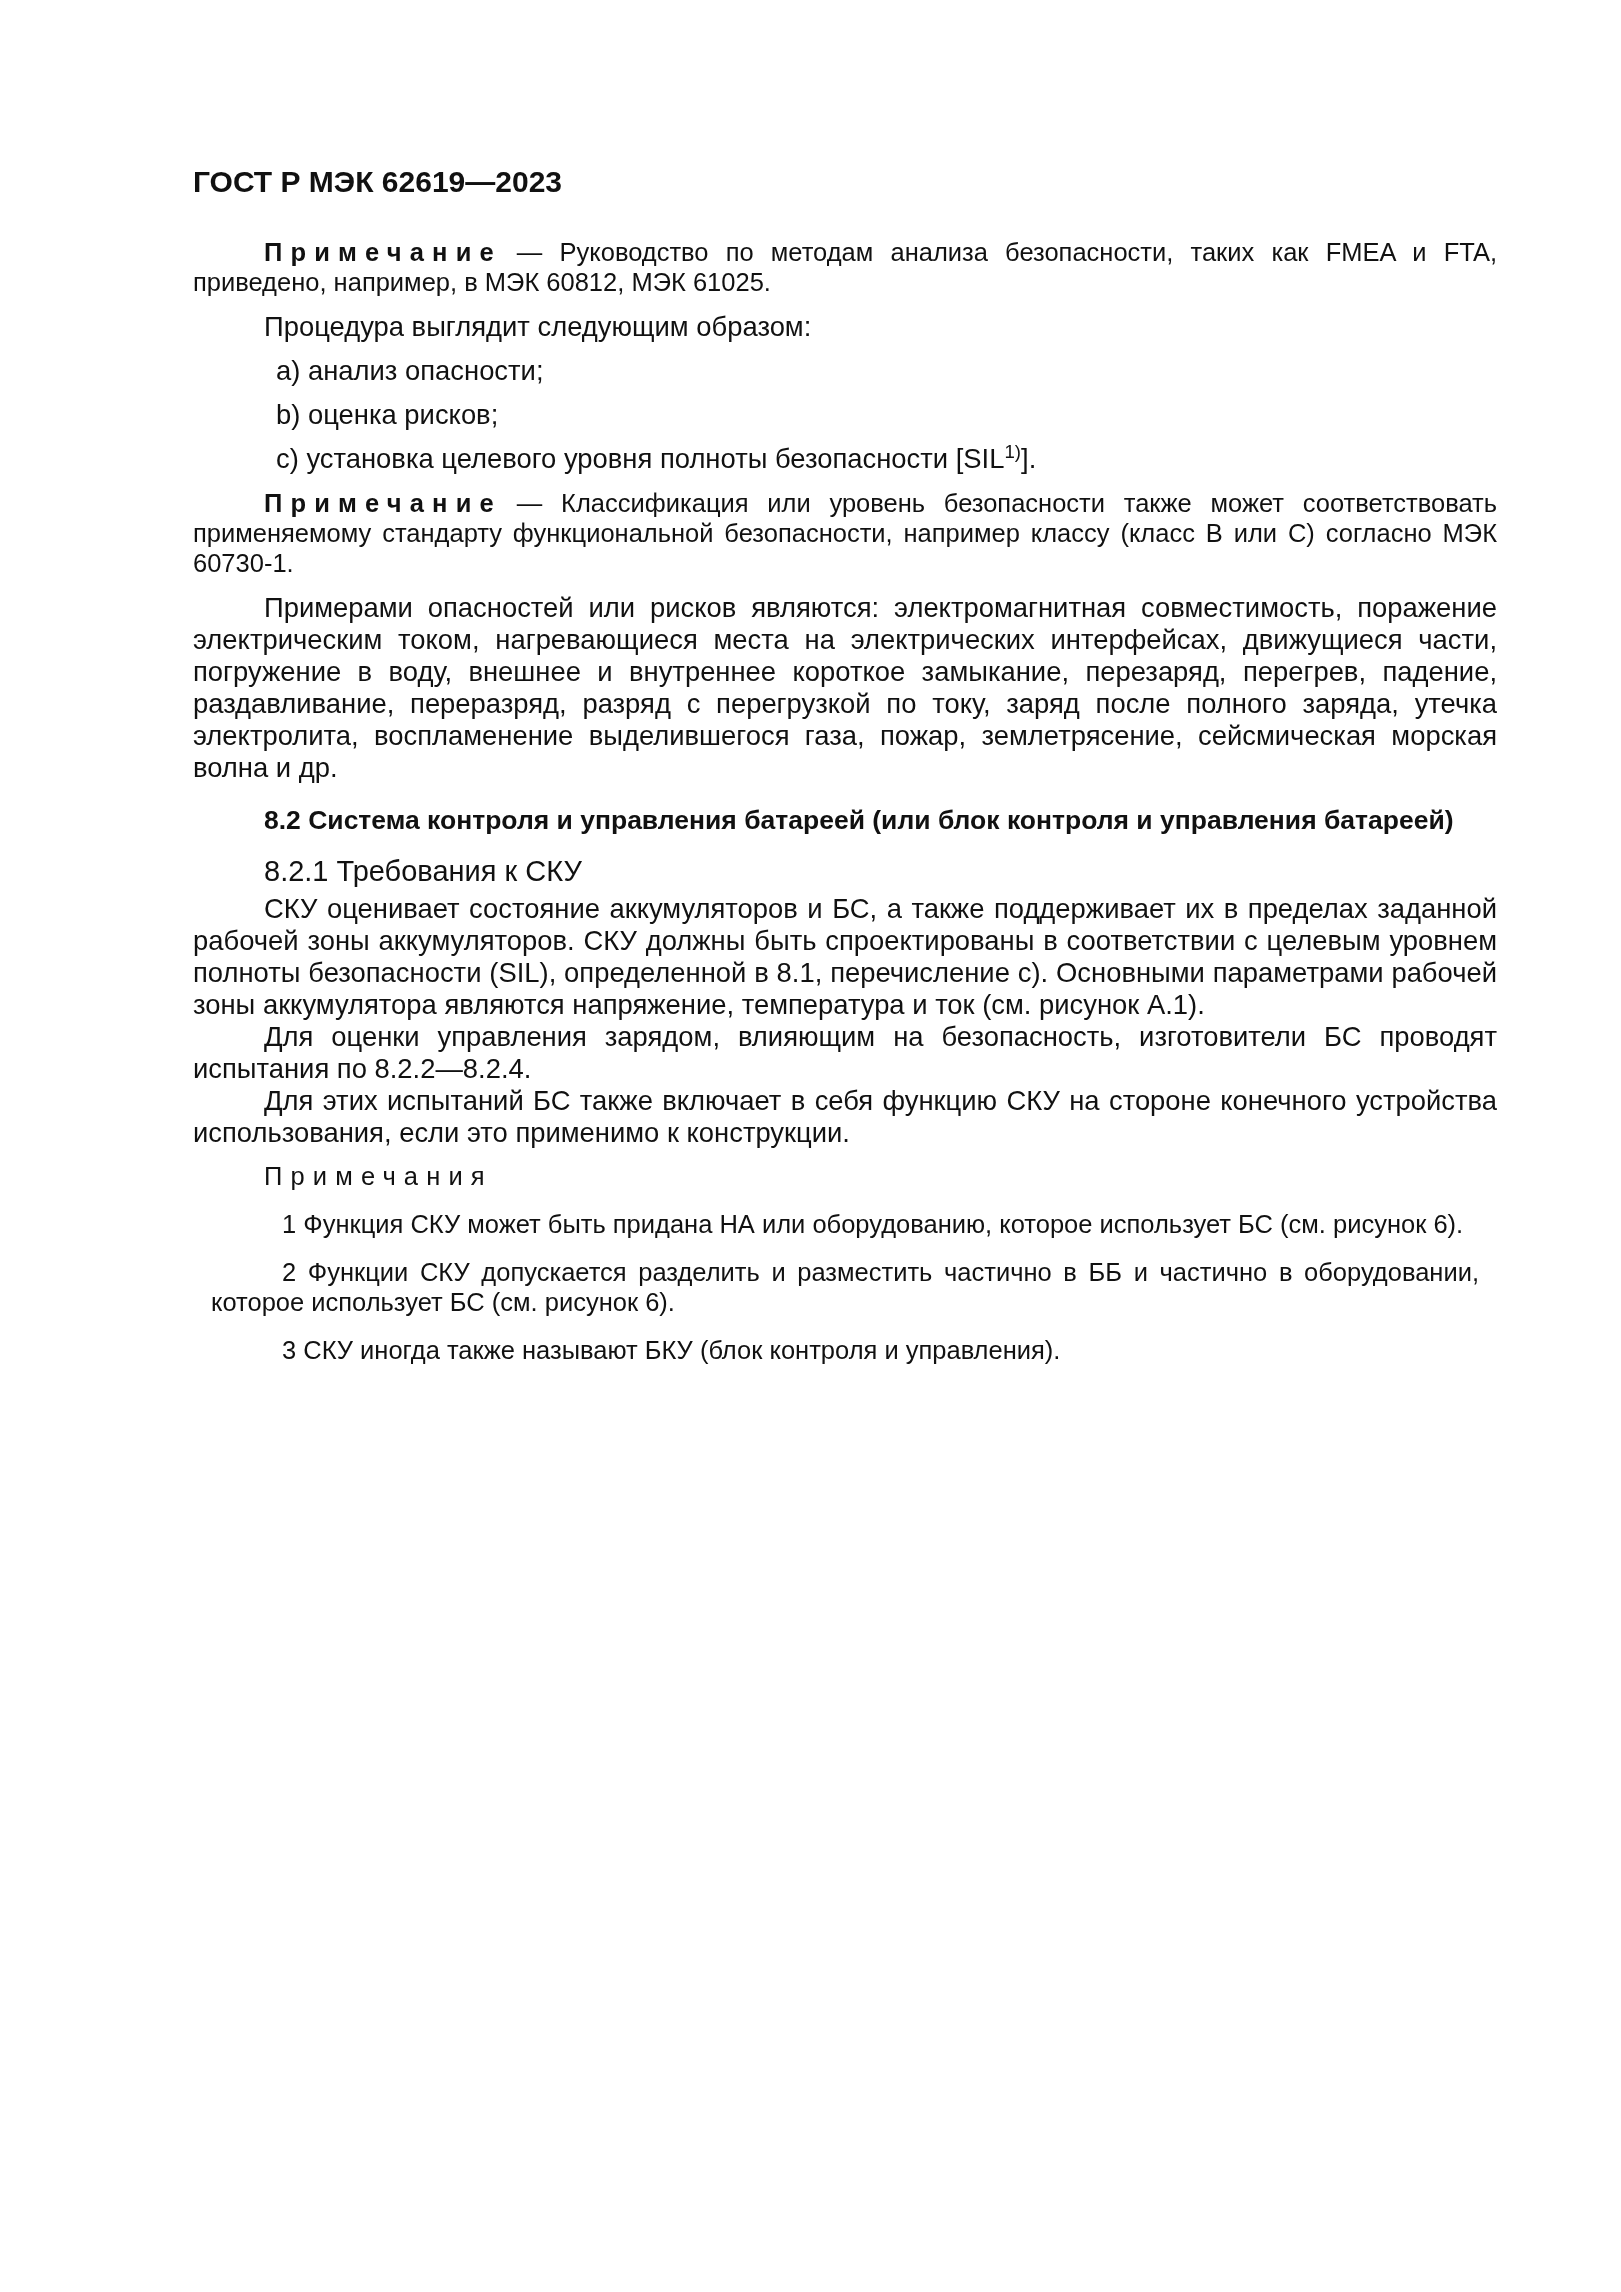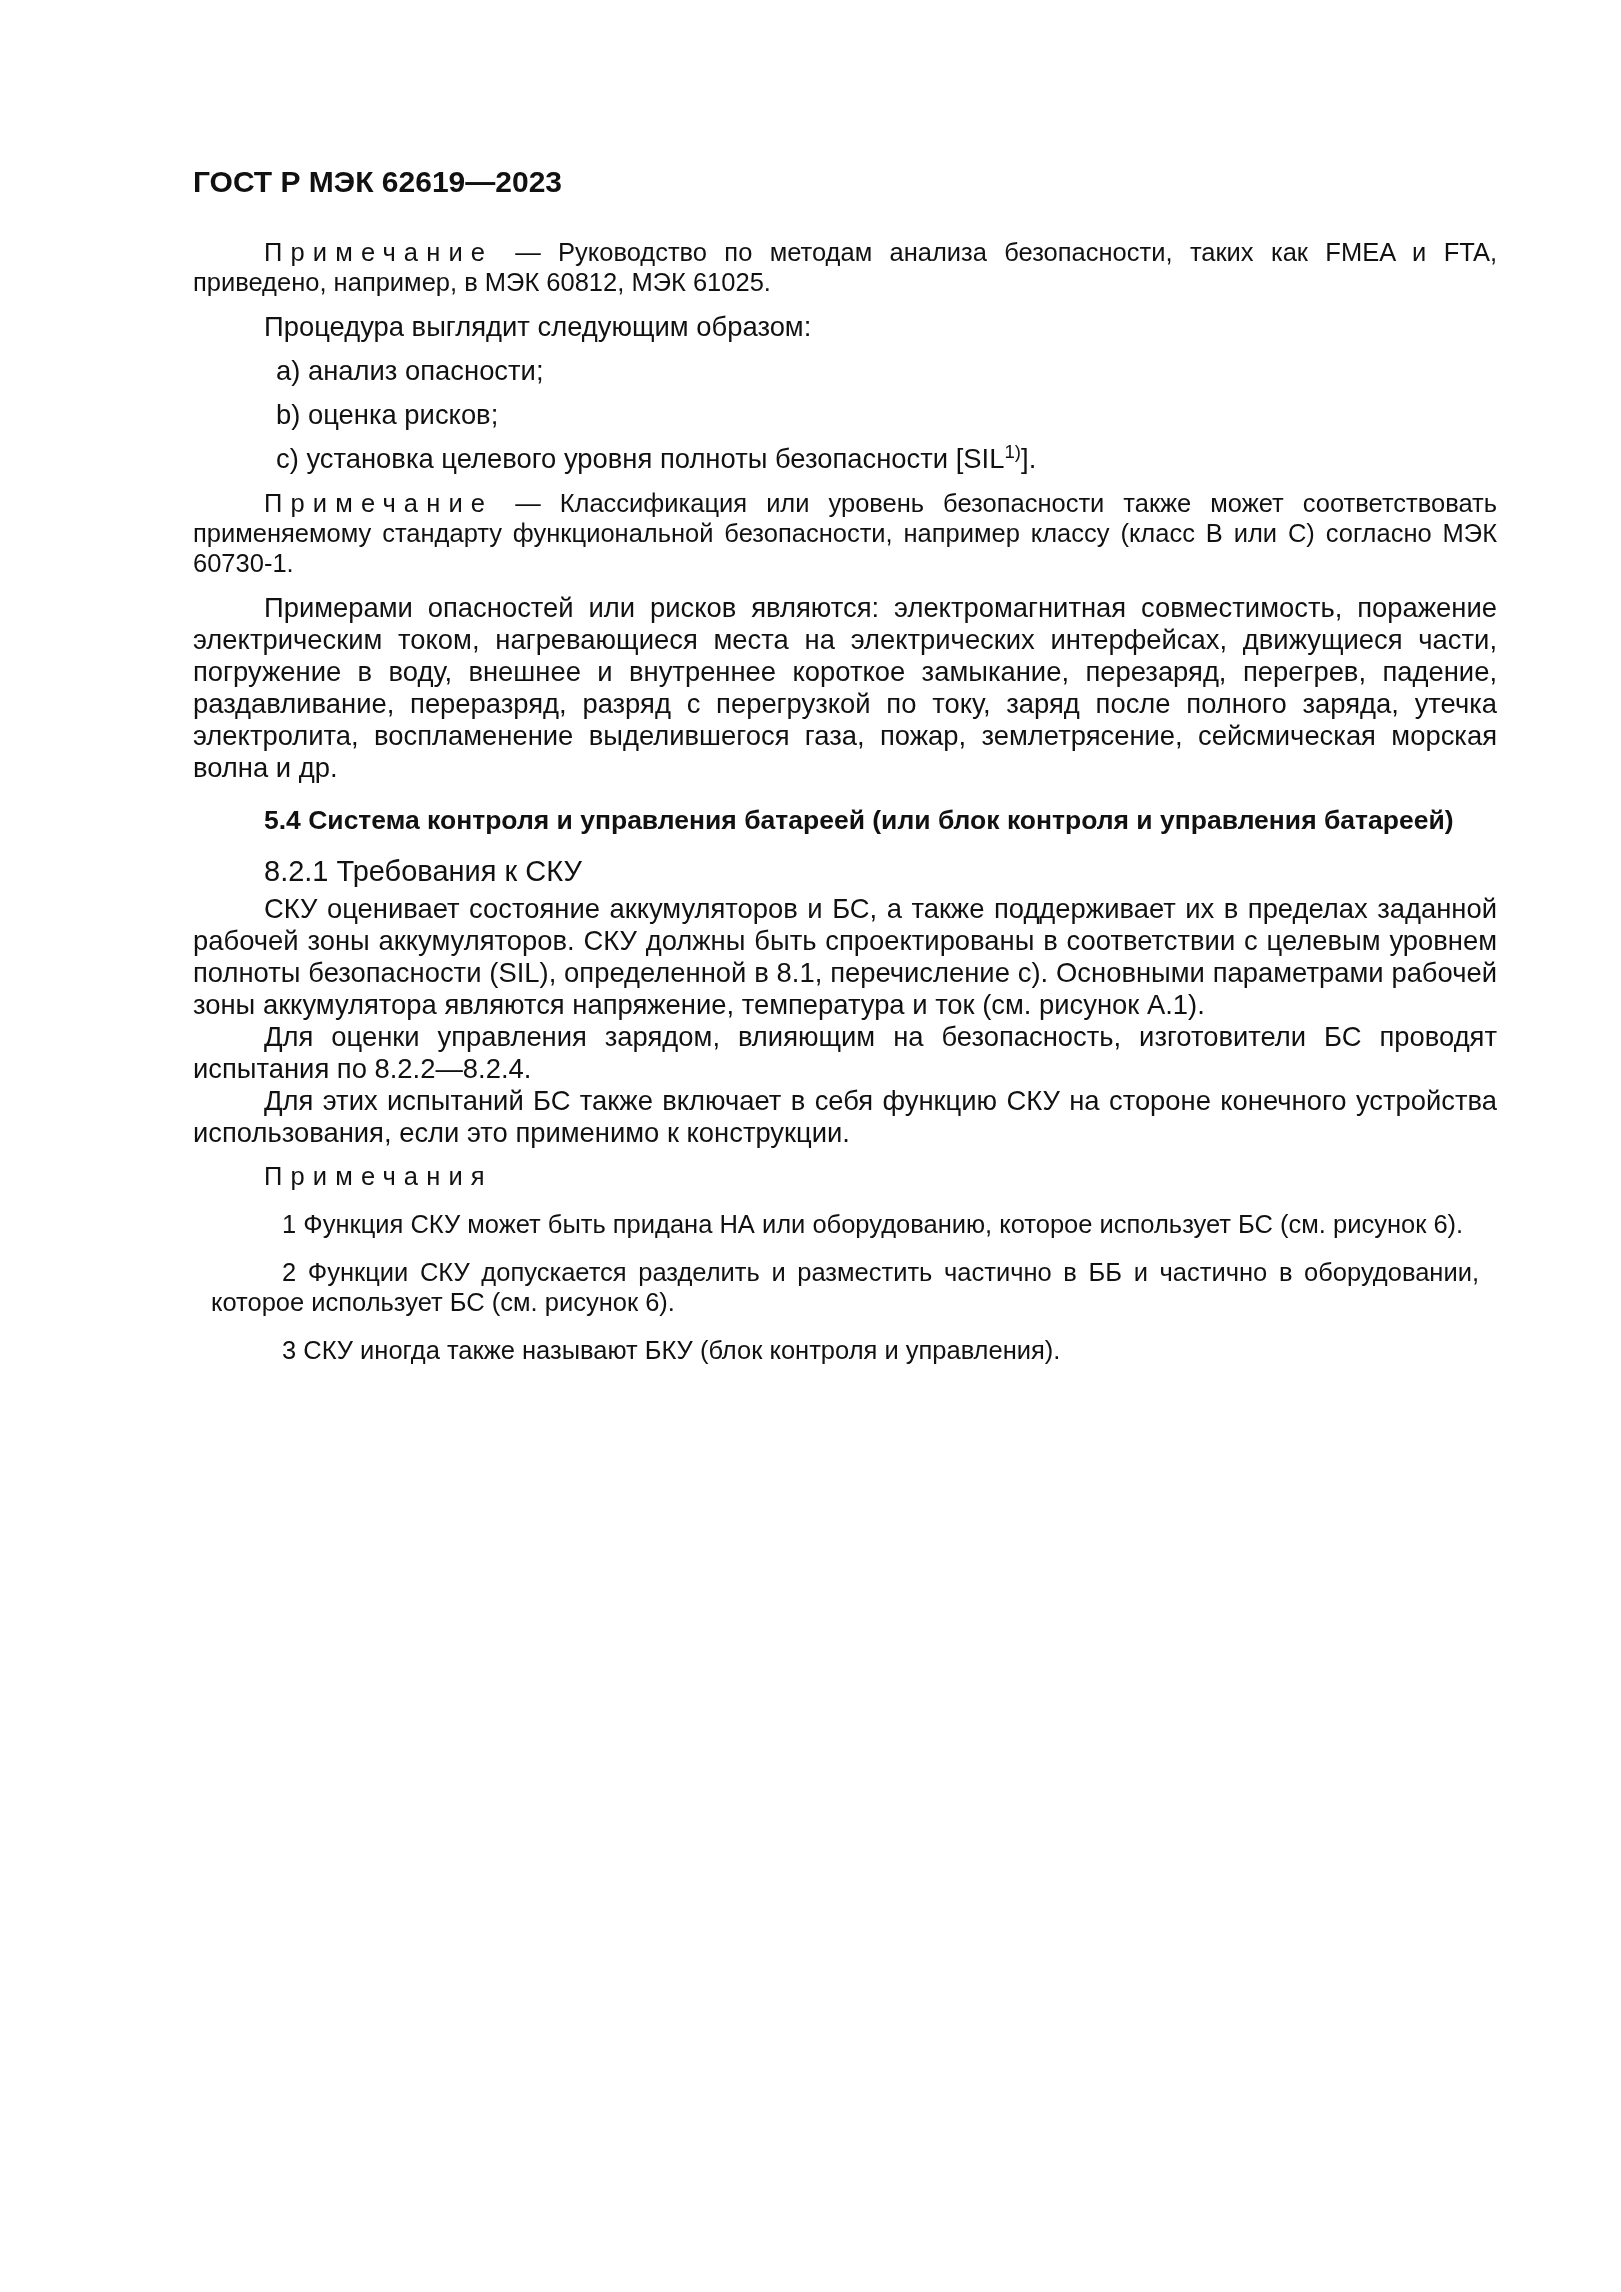--- a/index.html
+++ b/index.html
@@ -38,21 +38,21 @@
   .note {
     font-size: 25.5px;
     line-height: 30px;
     text-align: justify;
     text-indent: 71px;
     margin: 13.7px 0;
   }
   .note-label, .notes-label {
     letter-spacing: 0.32em;
   }
-  .note-label { margin-right: 22px; }
+  .note-label { margin-right: 15px; font-weight: bold; }
   .list-item {
     font-size: 27.4px;
     line-height: 32px;
     text-indent: 71px;
     margin: 12px;
   }
   .section-heading {
     font-size: 26.5px;
     line-height: 32px;
     font-weight: 700;
@@ -130,21 +130,21 @@
     <p class="list-item">a) анализ опасности;</p>
     <p class="list-item">b) оценка рисков;</p>
     <p class="list-item"><span>c) установка целевого уровня полноты безопасности [SIL</span><span class="sup">1)</span><span>].</span></p>
 
     <div class="note">
       <span class="note-label">Примечание</span><span>—  Классификация или уровень безопасности также может соответствовать применяемому стандарту функциональной безопасности, например классу (класс B или C) согласно МЭК 60730-1.</span>
     </div>
 
     <p class="body-text indent para-hazards">Примерами опасностей или рисков являются: электромагнитная совместимость, поражение электрическим током, нагревающиеся места на электрических интерфейсах, движущиеся части, погружение в воду, внешнее и внутреннее короткое замыкание, перезаряд, перегрев, падение, раздавливание, переразряд, разряд с перегрузкой по току, заряд после полного заряда, утечка электролита, воспламенение выделившегося газа, пожар, землетрясение, сейсмическая морская волна и др.</p>
 
-    <h2 class="section-heading">5.4 Система контроля и управления батареей (или блок контроля и управления батареей)</h2>
+    <h2 class="section-heading">8.2 Система контроля и управления батареей (или блок контроля и управления батареей)</h2>
     <h3 class="subsection-heading">8.2.1 Требования к СКУ</h3>
 
     <p class="body-text indent">СКУ оценивает состояние аккумуляторов и БС, а также поддерживает их в пределах заданной рабочей зоны аккумуляторов. СКУ должны быть спроектированы в соответствии с целевым уровнем полноты безопасности (SIL), определенной в 8.1, перечисление c). Основными параметрами рабочей зоны аккумулятора являются напряжение, температура и ток (см. рисунок А.1).</p>
     <p class="body-text indent">Для оценки управления зарядом, влияющим на безопасность, изготовители БС проводят испытания по 8.2.2—8.2.4.</p>
     <p class="body-text indent">Для этих испытаний БС также включает в себя функцию СКУ на стороне конечного устройства использования, если это применимо к конструкции.</p>
 
     <div class="notes-block">
       <p class="notes-label-line"><span class="notes-label">Примечания</span></p>
       <p class="notes-item">1 Функция СКУ может быть придана НА или оборудованию, которое использует БС (см. рисунок 6).</p>
       <p class="notes-item">2 Функции СКУ допускается разделить и разместить частично в ББ и частично в оборудовании, которое использует БС (см. рисунок 6).</p>

